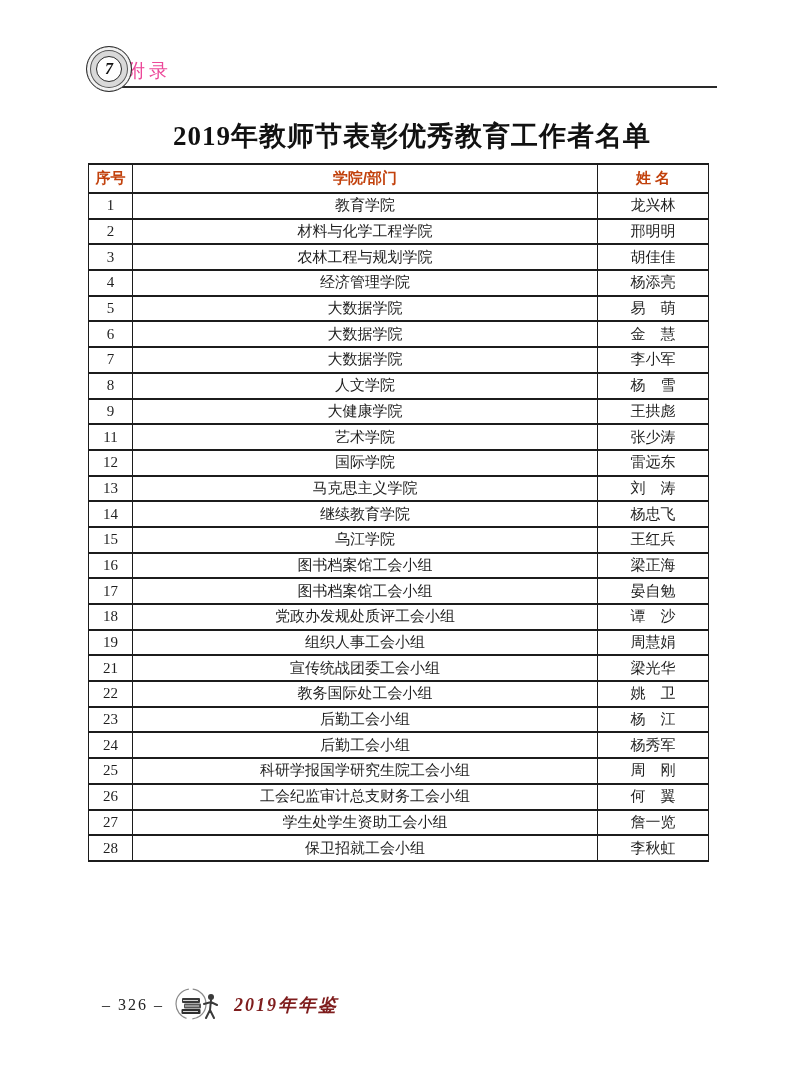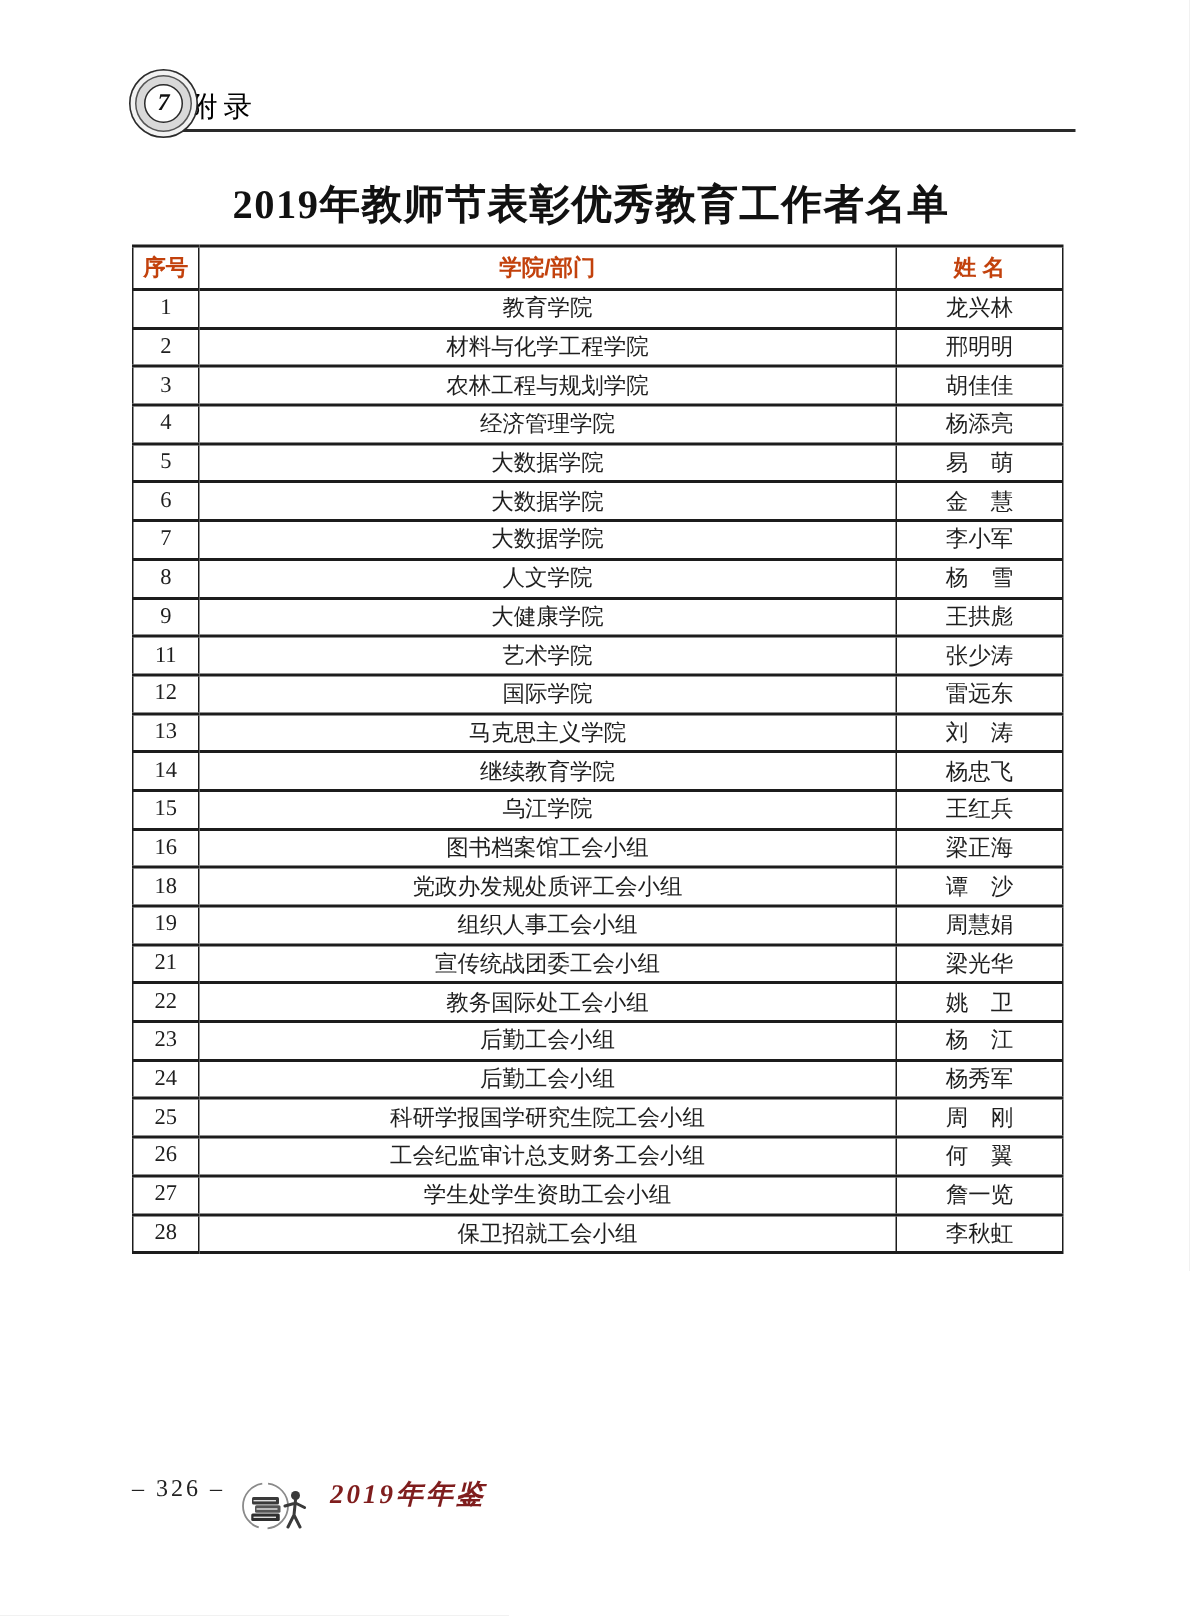--- a/index.html
+++ b/index.html
@@ -26,31 +26,31 @@
   }
   .seal-core {
     width:24px; height:24px; border-radius:50%;
     background:#fff; border:1.5px solid #2a2a2a;
     display:flex; align-items:center; justify-content:center;
     font-family:"Liberation Serif", serif;
     font-weight:bold; font-style:italic; font-size:16px; color:#111;
   }
   .section-label {
     position:absolute; left:126px; top:58px;
-    font-size:19px; letter-spacing:4px; color:#000000;
+    font-size:19px; letter-spacing:4px; color:#ec4899;
     font-family:Liberation Mono, monospace;
   }
   .header-rule {
     position:absolute; left:100px; top:86px;
     width:617px; height:2px; background:#2a2a2a;
   }
 
   
   .doc-title {
-    position:absolute; left:84px; top:118px; width:620px;
+    position:absolute; left:102px; top:118px; width:620px;
     text-align:center;
     font-size:27px; font-weight:bold; letter-spacing:1px;
     font-family:"Liberation Serif", serif;
     color:#111;
     white-space:nowrap;
   }
 
   
   .award-table {
     position:absolute; left:88px; top:163px;
@@ -81,22 +81,22 @@
   }
   .award-table td {
     height:23.7px;
     font-size:15px;
     color:#1f1f1f;
   }
   .award-table td.col-index { font-family:"Liberation Serif", serif; }
 
   
   .footer {
-    position:absolute; left:88px; top:984px;
-    display:flex; align-items:flex-start; gap:10px;
+    position:absolute; left:102px; top:984px;
+    display:flex; align-items:center; gap:10px;
   }
   .page-number {
     font-size:16px; letter-spacing:2px; color:#222;
     font-family:"Liberation Serif", serif;
   }
   .yearbook-logo { width:50px; height:42px; }
   .yearbook-label {
     font-size:18px; font-weight:bold; font-style:italic;
     letter-spacing:2px; color:#7f1d1d;
     font-family:"Liberation Serif", serif;
@@ -196,20 +196,25 @@
         </tr>
         <tr>
           <td class="col-index">15</td>
           <td class="col-dept">乌江学院</td>
           <td class="col-name">王红兵</td>
         </tr>
         <tr>
           <td class="col-index">16</td>
           <td class="col-dept">图书档案馆工会小组</td>
           <td class="col-name">梁正海</td>
+        </tr>
+        <tr>
+          <td class="col-index">17</td>
+          <td class="col-dept">图书档案馆工会小组</td>
+          <td class="col-name">晏自勉</td>
         </tr>
         <tr>
           <td class="col-index">18</td>
           <td class="col-dept">党政办发规处质评工会小组</td>
           <td class="col-name">谭　沙</td>
         </tr>
         <tr>
           <td class="col-index">19</td>
           <td class="col-dept">组织人事工会小组</td>
           <td class="col-name">周慧娟</td>

